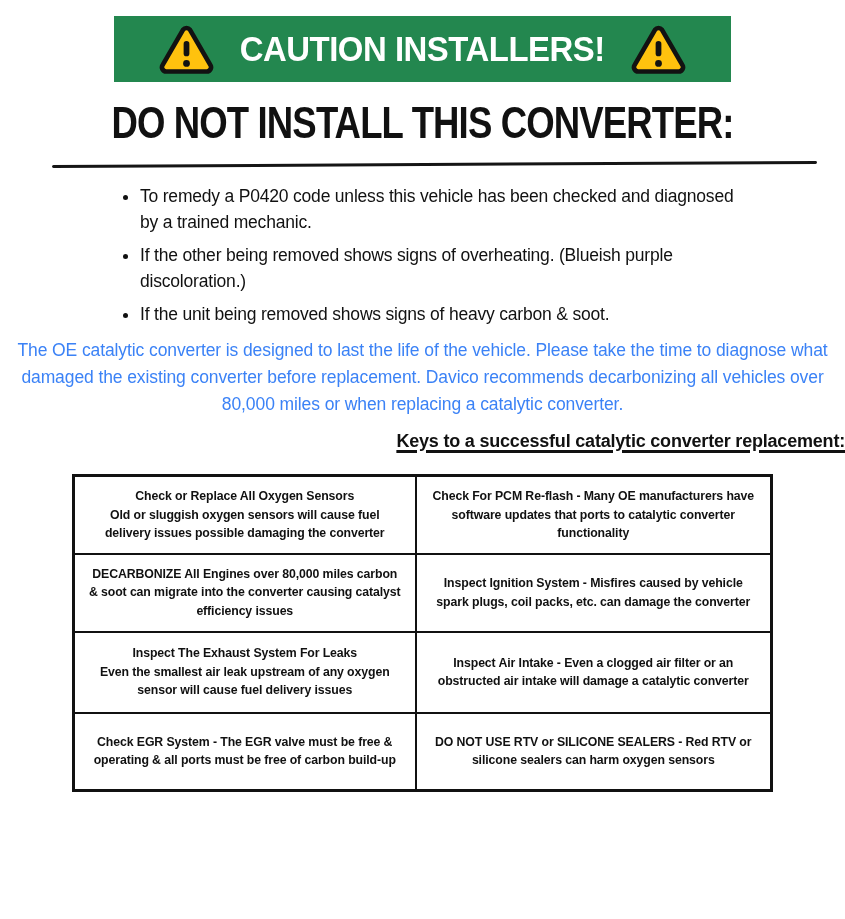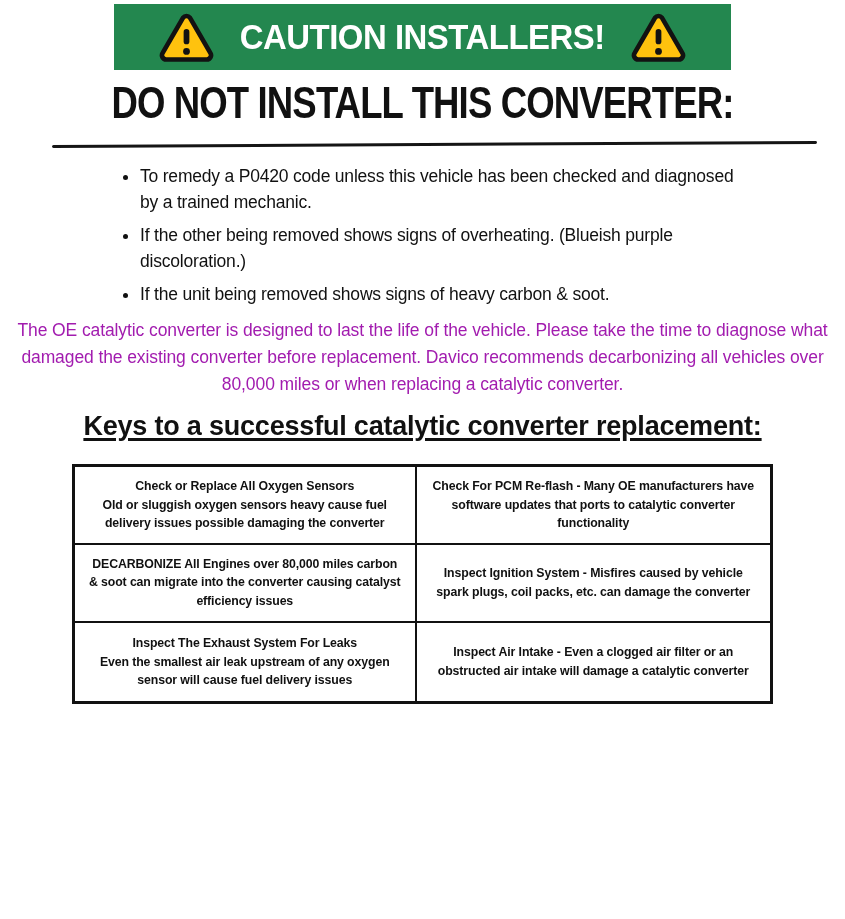--- a/index.html
+++ b/index.html
@@ -7,21 +7,21 @@
   body {
     width: 845px; height: 919px;
     font-family: "Liberation Sans", sans-serif;
     color: #111111;
     overflow: hidden;
   }
 
   
   .banner {
     width: 617px; height: 66px;
-    margin: 4px auto;
+    margin: 16px auto;
     background: #23874F;
     display: flex; align-items: center; justify-content: center;
     gap: 14px;
   }
   .banner-text {
     color: #ffffff;
     font-size: 35px;
     font-weight: bold;
     letter-spacing: -0.5px;
     transform: scaleX(0.94);
@@ -66,29 +66,29 @@
   }
 
   
   .intro {
     margin: 10px auto 0;
     width: 822px;
     text-align: center;
     font-size: 17.5px;
     font-weight: normal;
     line-height: 27px;
-    color: #a21caf;
+    color: #3b82f6;
     letter-spacing: -0.1px;
   }
 
   
   .keys-heading {
     margin-top: 13px;
-    text-align: center;
-    font-size: 27px;
+    text-align: right;
+    font-size: 18px;
     font-weight: bold;
     letter-spacing: -0.2px;
   }
   .keys-heading span {
     text-decoration: underline;
     text-decoration-thickness: 2.5px;
     text-underline-offset: 3px;
   }
 
   
@@ -156,26 +156,30 @@
 <h2 class="keys-heading"><span>Keys to a successful catalytic converter replacement:</span></h2>
 
 <table class="advice">
   <colgroup>
       <col class="left-col">
       <col class="right-col">
     </colgroup>
   <tbody>
   <tr>
     <td>Check or Replace All Oxygen Sensors
-Old or sluggish oxygen sensors heavy cause fuel delivery issues possible damaging the converter</td>
+Old or sluggish oxygen sensors will cause fuel delivery issues possible damaging the converter</td>
     <td>Check For PCM Re-flash - Many OE manufacturers have software updates that ports to catalytic converter functionality</td>
   </tr>
   <tr>
     <td>DECARBONIZE All Engines over 80,000 miles carbon &amp; soot can migrate into the converter causing catalyst efficiency issues</td>
     <td>Inspect Ignition System - Misfires caused by vehicle spark plugs, coil packs, etc. can damage the converter</td>
   </tr>
   <tr>
     <td>Inspect The Exhaust System For Leaks
 Even the smallest air leak upstream of any oxygen sensor will cause fuel delivery issues</td>
     <td>Inspect Air Intake - Even a clogged air filter or an obstructed air intake will damage a catalytic converter</td>
   </tr>
+  <tr>
+    <td>Check EGR System - The EGR valve must be free &amp; operating &amp; all ports must be free of carbon build-up</td>
+    <td>DO NOT USE RTV or SILICONE SEALERS - Red RTV or silicone sealers can harm oxygen sensors</td>
+  </tr>
 </tbody>
   </table>
 
 </body></html>

